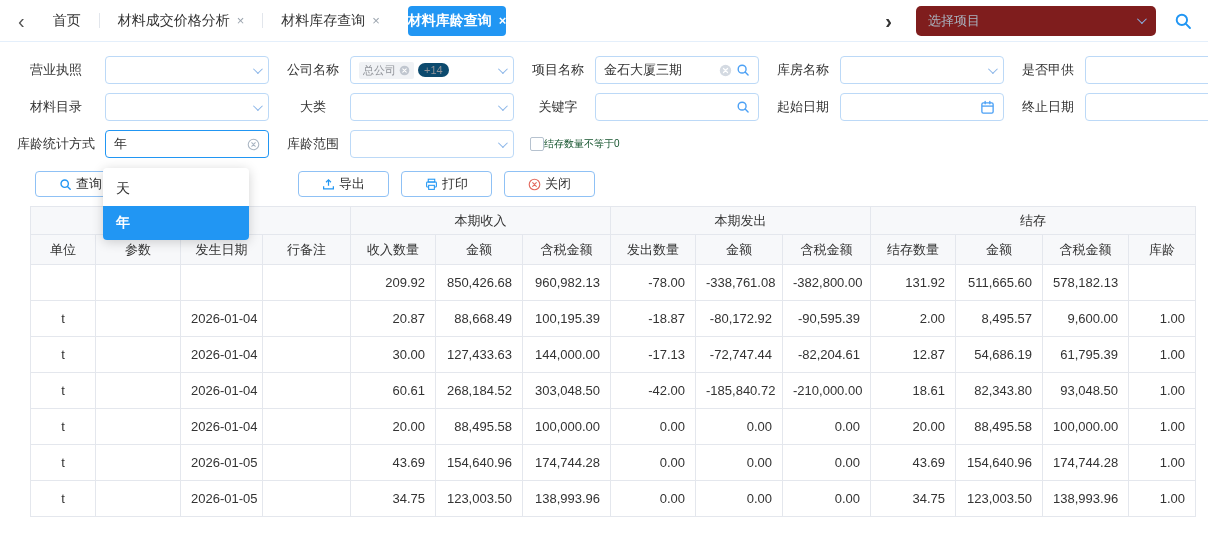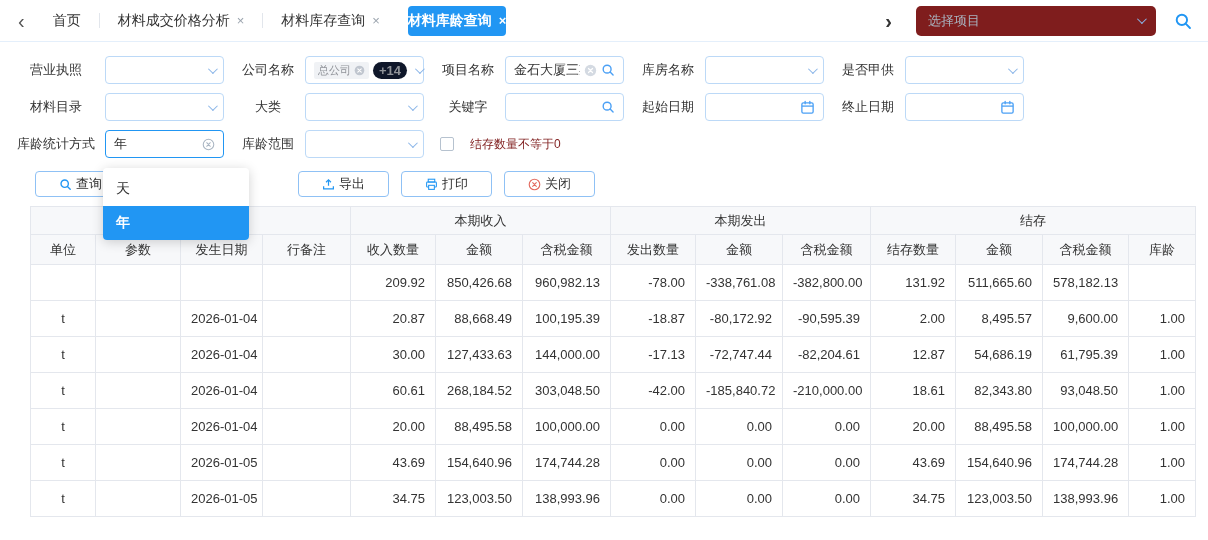--- a/index.html
+++ b/index.html
@@ -25,30 +25,30 @@
   .chev { width:7px; height:7px; border-right:1.5px solid #8ab5e8; border-bottom:1.5px solid #8ab5e8;
     transform:rotate(45deg) translateY(-2px); flex:none; }
   .topbar-search { color:#2196f3; display:flex; align-items:center; padding:0 6px; cursor:pointer; }
 
   
   .filters { padding:14px 10px 0 16px; display:flex; flex-direction:column; gap:9px; }
   .f-row { display:flex; align-items:center; }
   .f-item { display:flex; align-items:center; margin-right:16px; }
   .f-label { width:80px; text-align:center; font-size:13px; color:#333; margin-right:9px; flex:none; }
   .f-label.sm { width:56px; }
-  .f-field { width:119px; height:28px; border:1px solid #bcd9f7; border-radius:4px; background:#fff;
+  .f-field { width:164px; height:28px; border:1px solid #bcd9f7; border-radius:4px; background:#fff;
     display:flex; align-items:center; gap:4px; padding:0 8px; font-size:13px; color:#333; cursor:pointer; }
   .f-field .val { flex:1; overflow:hidden; white-space:nowrap; }
   .f-field.focused { border-color:#2196f3; }
   .tag { display:flex; align-items:center; gap:3px; background:#f0f2f5; color:#909399;
     font-size:11px; border-radius:2px; padding:1px 4px; flex:none; }
-  .tag-more { background:#0f172a; color:#909399; font-size:13px; border-radius:9px; padding:1px 6px; flex:none;font-weight:bold; }
+  .tag-more { background:#0c4a6e; color:#909399; font-size:11px; border-radius:9px; padding:1px 6px; flex:none; }
   .blue-icn { color:#4ba0f5; display:flex; align-items:center; flex:none; }
   .gray-icn { display:flex; align-items:center; flex:none; }
-  .cbx-item { display:flex; align-items:center; gap:16px; font-size:12px; color:#7f1d1d; cursor:pointer; }
+  .cbx-item { display:flex; align-items:center; gap:0; font-size:10px; color:#14532d; cursor:pointer; }
   .checkbox { width:14px; height:14px; border:1px solid #b6c2cf; border-radius:2px; background:#fff; flex:none; }
 
   
   .toolbar { display:flex; align-items:center; gap:12px; margin:13px 0 9px 35px; }
   .btn { height:26px; display:flex; align-items:center; gap:4px; padding:0 23px;
     border:1px solid #8fc1f5; border-radius:4px; background:#fff; font-size:13px; color:#333; cursor:pointer; }
   .btn .icn { display:flex; align-items:center; }
   .icn-blue { color:#2196f3; }
   .icn-red { color:#e36b60; }
   .toolbar-spacer { width:148px; }

